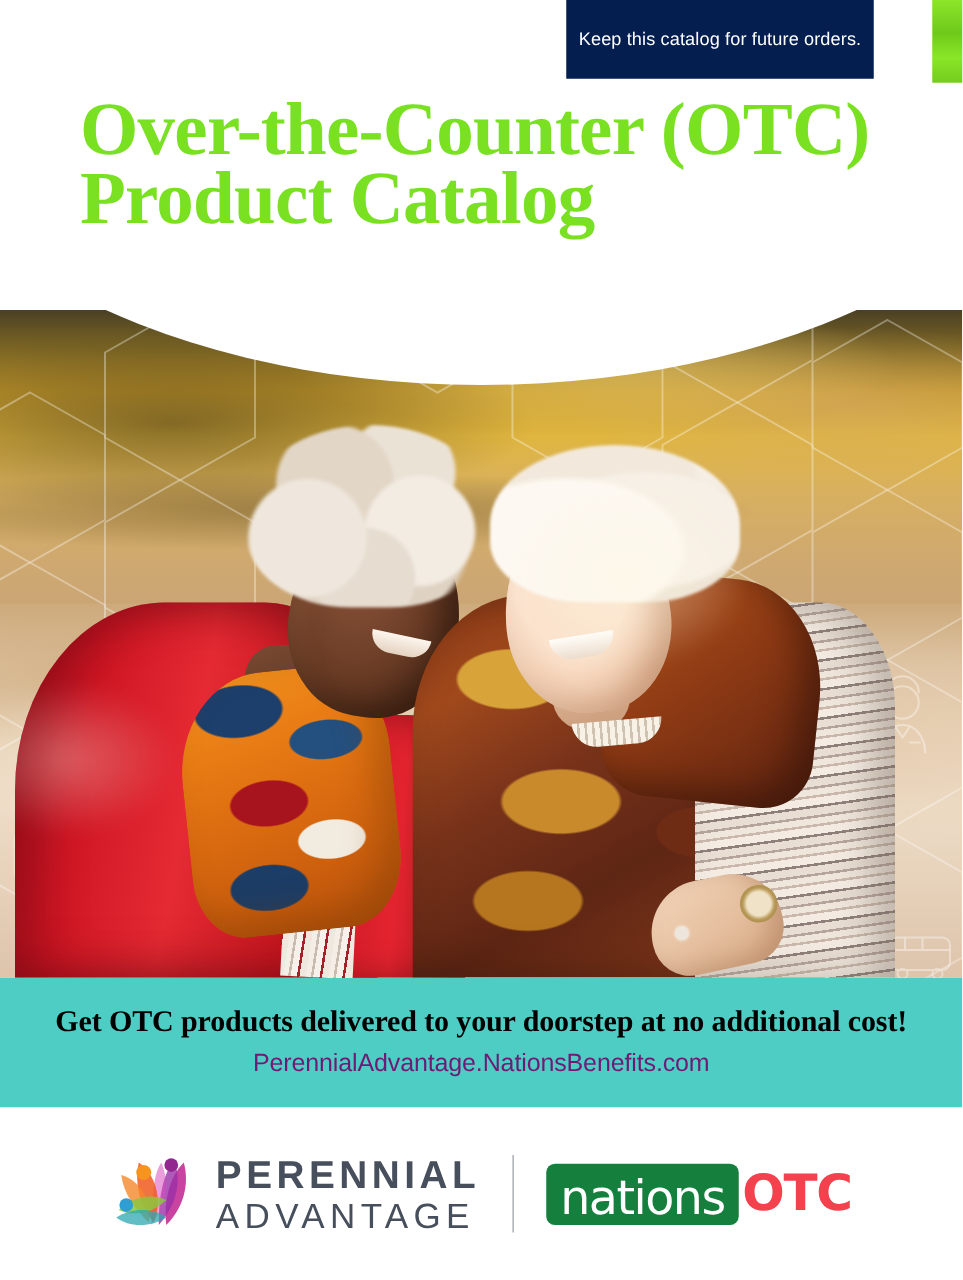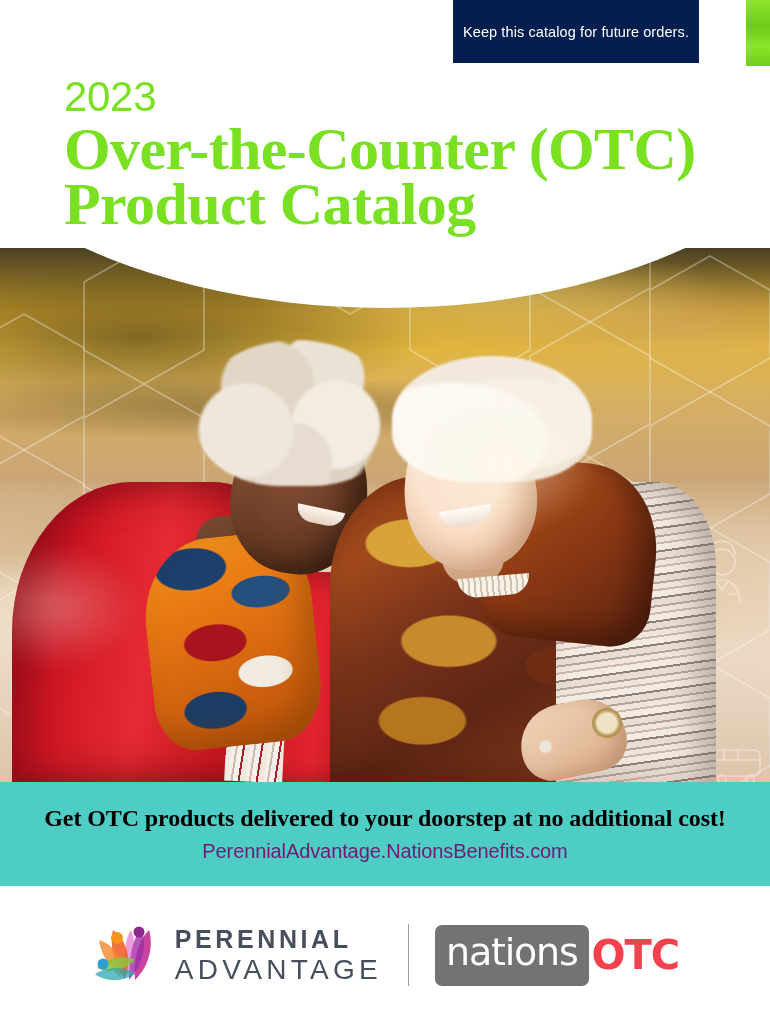--- a/index.html
+++ b/index.html
@@ -275,30 +275,30 @@
 
   
   .footer{
     position:absolute; left:0; top:886px; width:770px; height:138px;
     background:#ffffff;
     display:flex; align-items:center; justify-content:center; gap:26px;
   }
   .pa-logo{ display:flex; align-items:center; gap:6px; }
   .pa-words{ display:flex; flex-direction:column; line-height:1; }
   .pa-l1{
-    color:#474F5C; font-size:25px; font-weight:700; letter-spacing:3.6px;
+    color:#474F5C; font-size:31px; font-weight:700; letter-spacing:3.6px;
   }
   .pa-l2{
     color:#474F5C; font-size:28px; font-weight:400; letter-spacing:4.3px; margin-top:4px;
   }
   .divider{ width:1px; height:62px; background:#9aa0a8; }
   .otc-logo{ display:flex; align-items:center; }
   .otc-nations{
-    background:#737373; border-radius:7px;
-    padding:5px 11px 12px 11px;
+    background:#15803d; border-radius:7px;
+    padding:5px 11px 0 11px;
   }
   .otc-nations span{
     color:#ffffff; font-size:38px; font-weight:400; letter-spacing:-1.2px;
     font-family:"DejaVu Sans", sans-serif;
   }
   .otc-tag{
     color:#F4414E; font-size:40px; font-weight:700; letter-spacing:-1px;
     margin-left:3px; font-family:"DejaVu Sans", sans-serif;
   }
 </style>
@@ -306,21 +306,20 @@
 <body>
 
 <div id="page">
 
   <div class="green-tab"></div>
   <div class="navy-banner">
     <span>Keep this catalog for future orders.</span>
   </div>
 
   <div class="title-block">
-    <div class="t-year">2023</div>
     <div class="t-main">Over-the-Counter (OTC)</div>
     <div class="t-main">Product Catalog</div>
   </div>
 
   <div class="hero">
     <div class="hero-bg">
       <div class="bg-sky"></div>
       <div class="bg-sky2"></div>
       <div class="bg-ground"></div>
       <div class="bg-ground2"></div>

